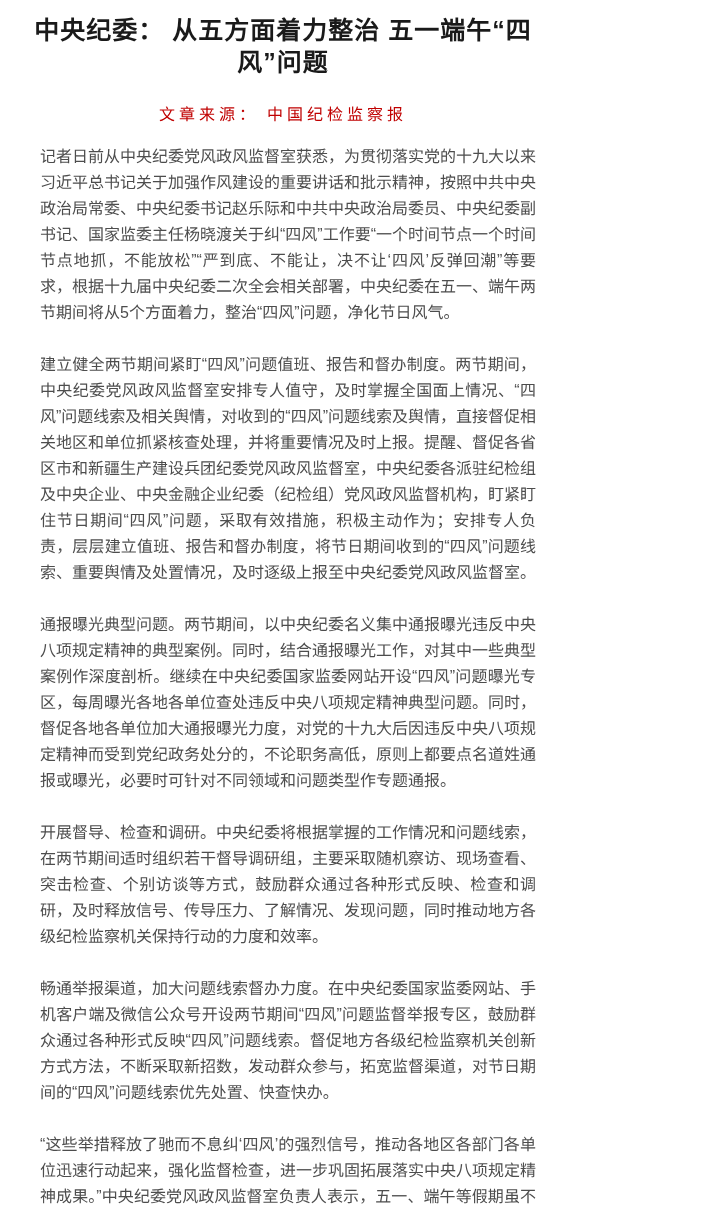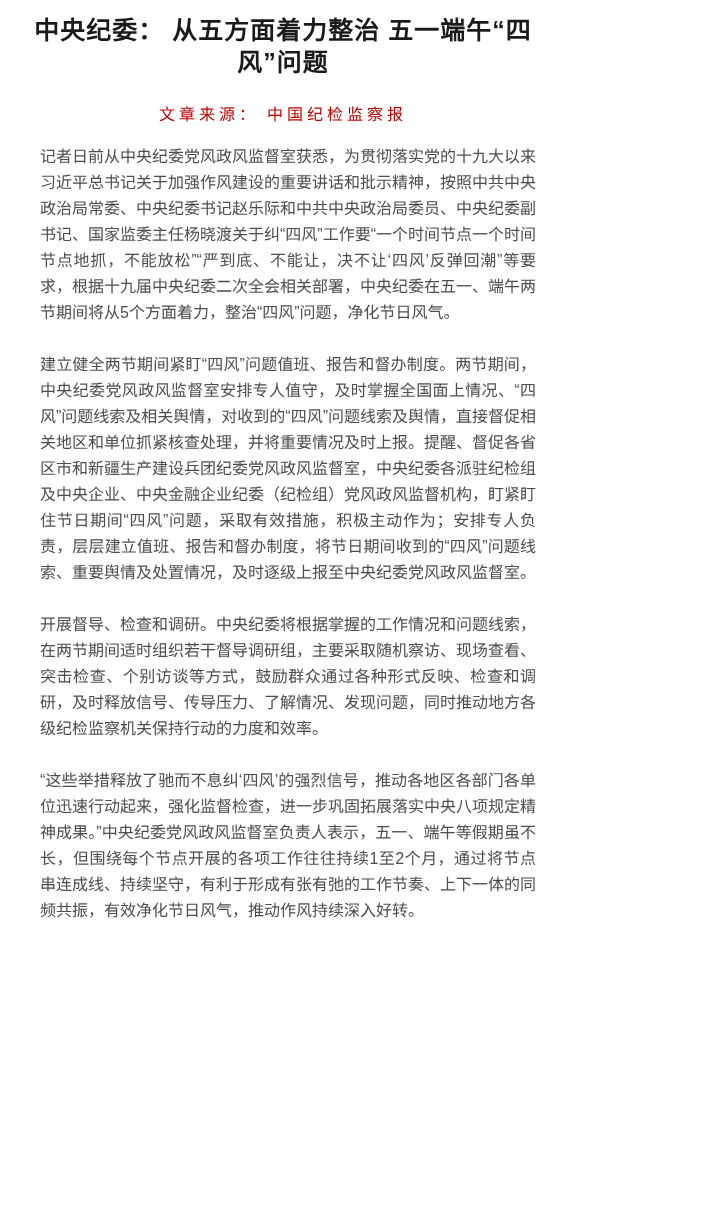--- a/index.html
+++ b/index.html
@@ -58,17 +58,19 @@
 
 <div class="page">
 
   <h1 class="article-title">中央纪委： 从五方面着力整治 五一端午“四风”问题</h1>
 
   <div class="article-source">文章来源： 中国纪检监察报</div>
 
   <div class="article-body">
     <p>记者日前从中央纪委党风政风监督室获悉，为贯彻落实党的十九大以来习近平总书记关于加强作风建设的重要讲话和批示精神，按照中共中央政治局常委、中央纪委书记赵乐际和中共中央政治局委员、中央纪委副书记、国家监委主任杨晓渡关于纠“四风”工作要“一个时间节点一个时间节点地抓，不能放松”“严到底、不能让，决不让‘四风’反弹回潮”等要求，根据十九届中央纪委二次全会相关部署，中央纪委在五一、端午两节期间将从5个方面着力，整治“四风”问题，净化节日风气。</p>
     <p>建立健全两节期间紧盯“四风”问题值班、报告和督办制度。两节期间，中央纪委党风政风监督室安排专人值守，及时掌握全国面上情况、“四风”问题线索及相关舆情，对收到的“四风”问题线索及舆情，直接督促相关地区和单位抓紧核查处理，并将重要情况及时上报。提醒、督促各省区市和新疆生产建设兵团纪委党风政风监督室，中央纪委各派驻纪检组及中央企业、中央金融企业纪委（纪检组）党风政风监督机构，盯紧盯住节日期间“四风”问题，采取有效措施，积极主动作为；安排专人负责，层层建立值班、报告和督办制度，将节日期间收到的“四风”问题线索、重要舆情及处置情况，及时逐级上报至中央纪委党风政风监督室。</p>
+    <p>通报曝光典型问题。两节期间，以中央纪委名义集中通报曝光违反中央八项规定精神的典型案例。同时，结合通报曝光工作，对其中一些典型案例作深度剖析。继续在中央纪委国家监委网站开设“四风”问题曝光专区，每周曝光各地各单位查处违反中央八项规定精神典型问题。同时，督促各地各单位加大通报曝光力度，对党的十九大后因违反中央八项规定精神而受到党纪政务处分的，不论职务高低，原则上都要点名道姓通报或曝光，必要时可针对不同领域和问题类型作专题通报。</p>
     <p>开展督导、检查和调研。中央纪委将根据掌握的工作情况和问题线索，在两节期间适时组织若干督导调研组，主要采取随机察访、现场查看、突击检查、个别访谈等方式，鼓励群众通过各种形式反映、检查和调研，及时释放信号、传导压力、了解情况、发现问题，同时推动地方各级纪检监察机关保持行动的力度和效率。</p>
+    <p>畅通举报渠道，加大问题线索督办力度。在中央纪委国家监委网站、手机客户端及微信公众号开设两节期间“四风”问题监督举报专区，鼓励群众通过各种形式反映“四风”问题线索。督促地方各级纪检监察机关创新方式方法，不断采取新招数，发动群众参与，拓宽监督渠道，对节日期间的“四风”问题线索优先处置、快查快办。</p>
     <p>“这些举措释放了驰而不息纠‘四风’的强烈信号，推动各地区各部门各单位迅速行动起来，强化监督检查，进一步巩固拓展落实中央八项规定精神成果。”中央纪委党风政风监督室负责人表示，五一、端午等假期虽不长，但围绕每个节点开展的各项工作往往持续1至2个月，通过将节点串连成线、持续坚守，有利于形成有张有弛的工作节奏、上下一体的同频共振，有效净化节日风气，推动作风持续深入好转。</p>
   </div>
 
 </div>
 
 </body></html>

